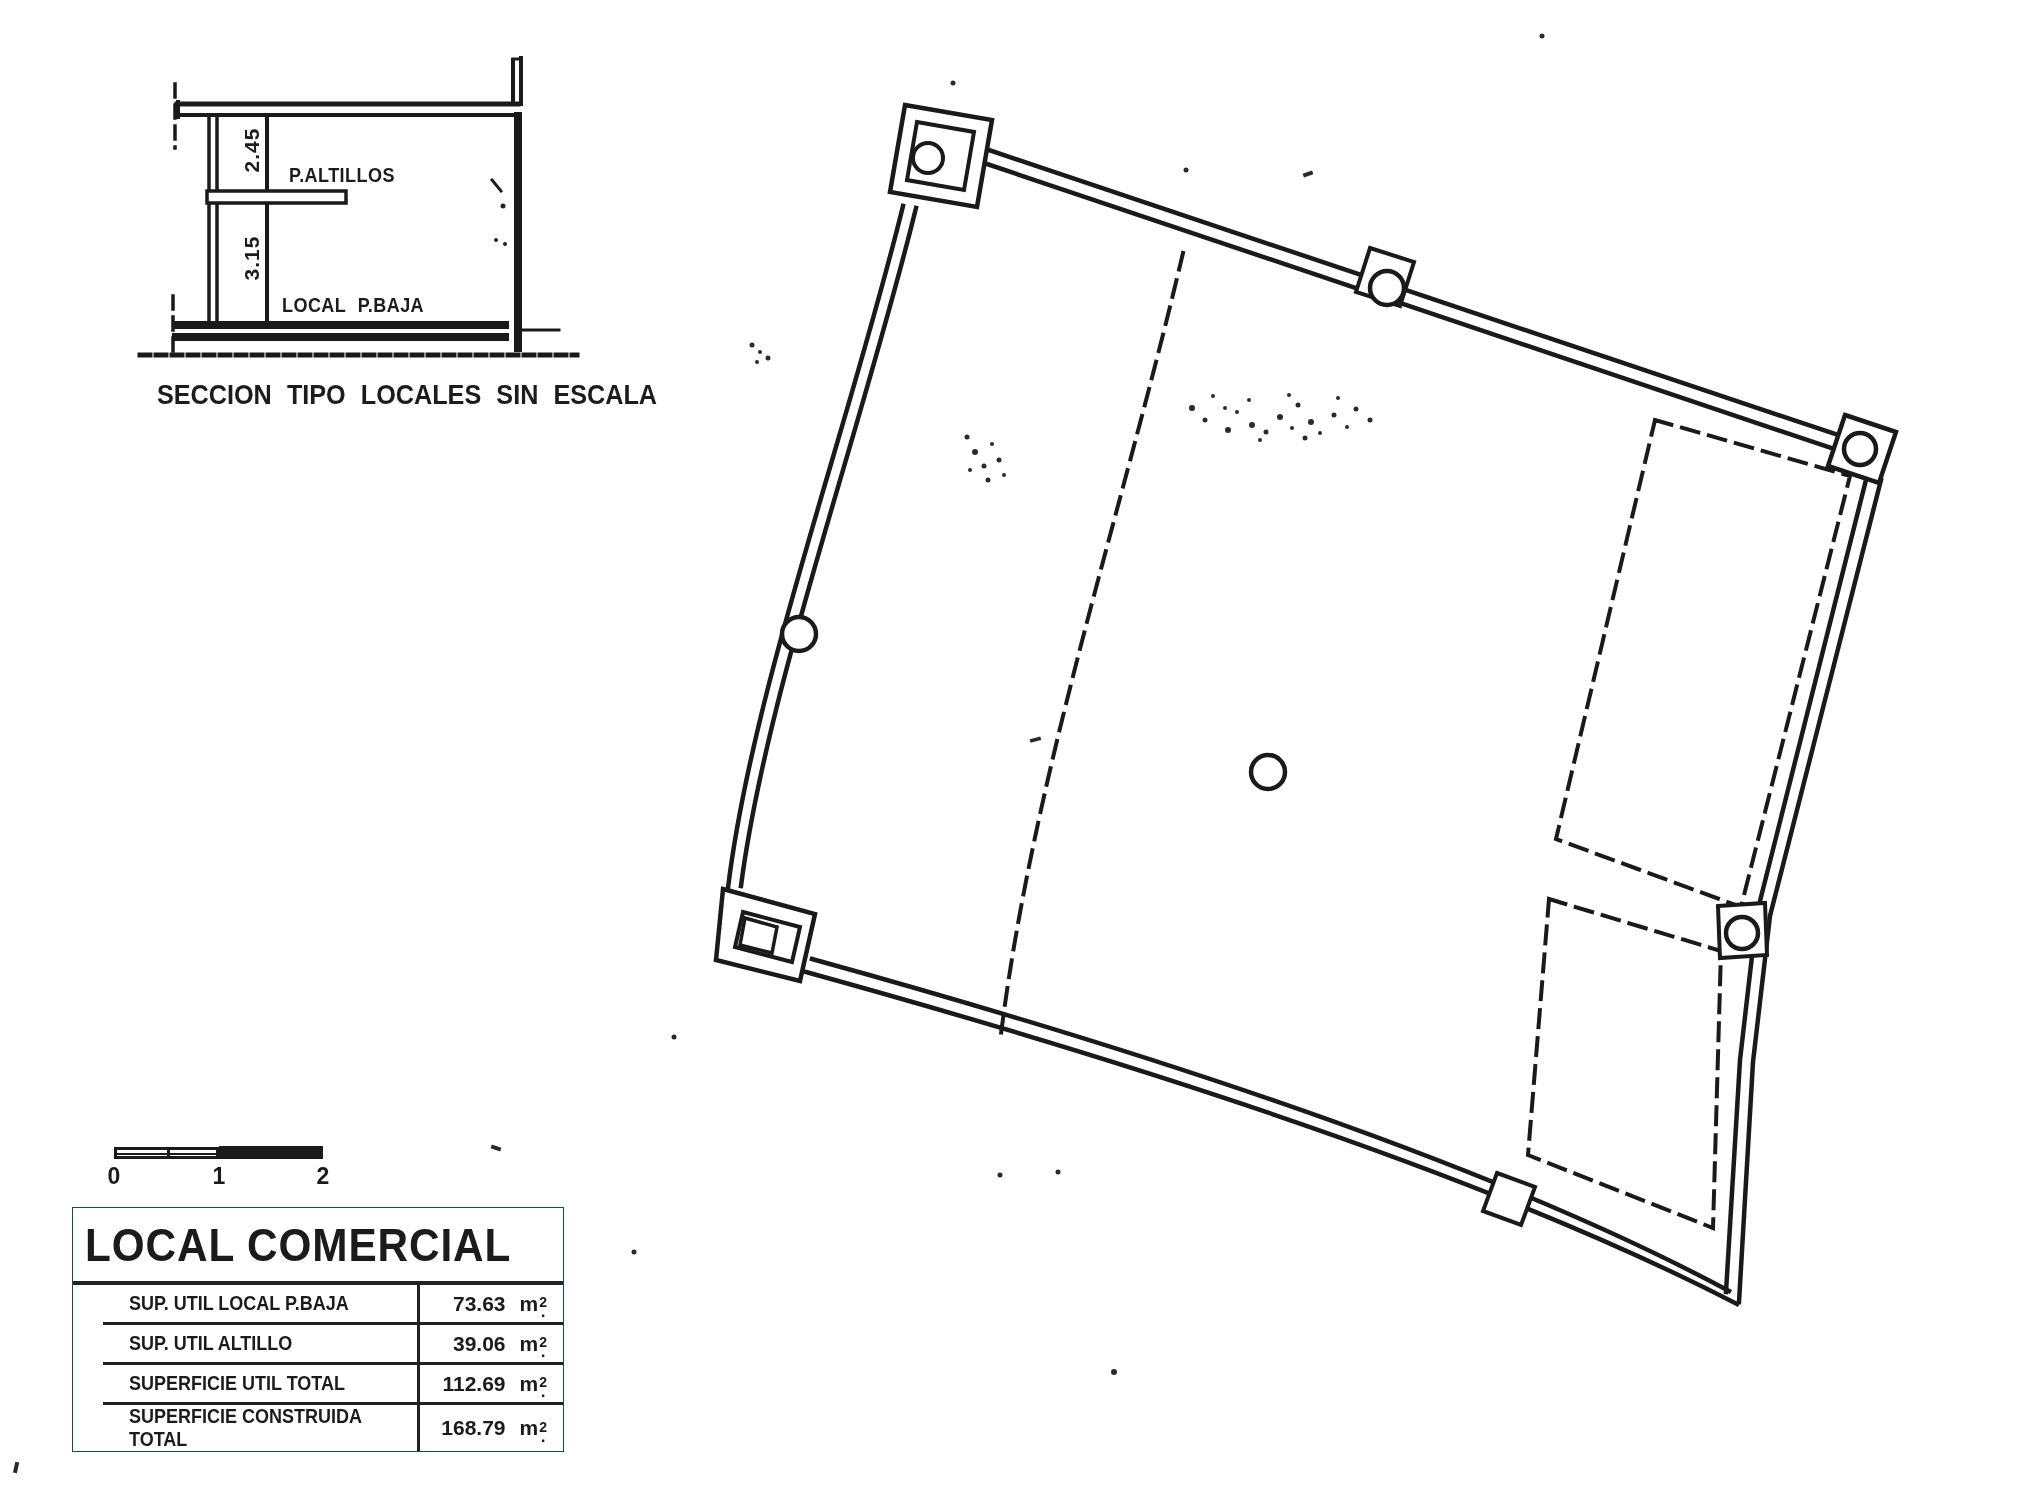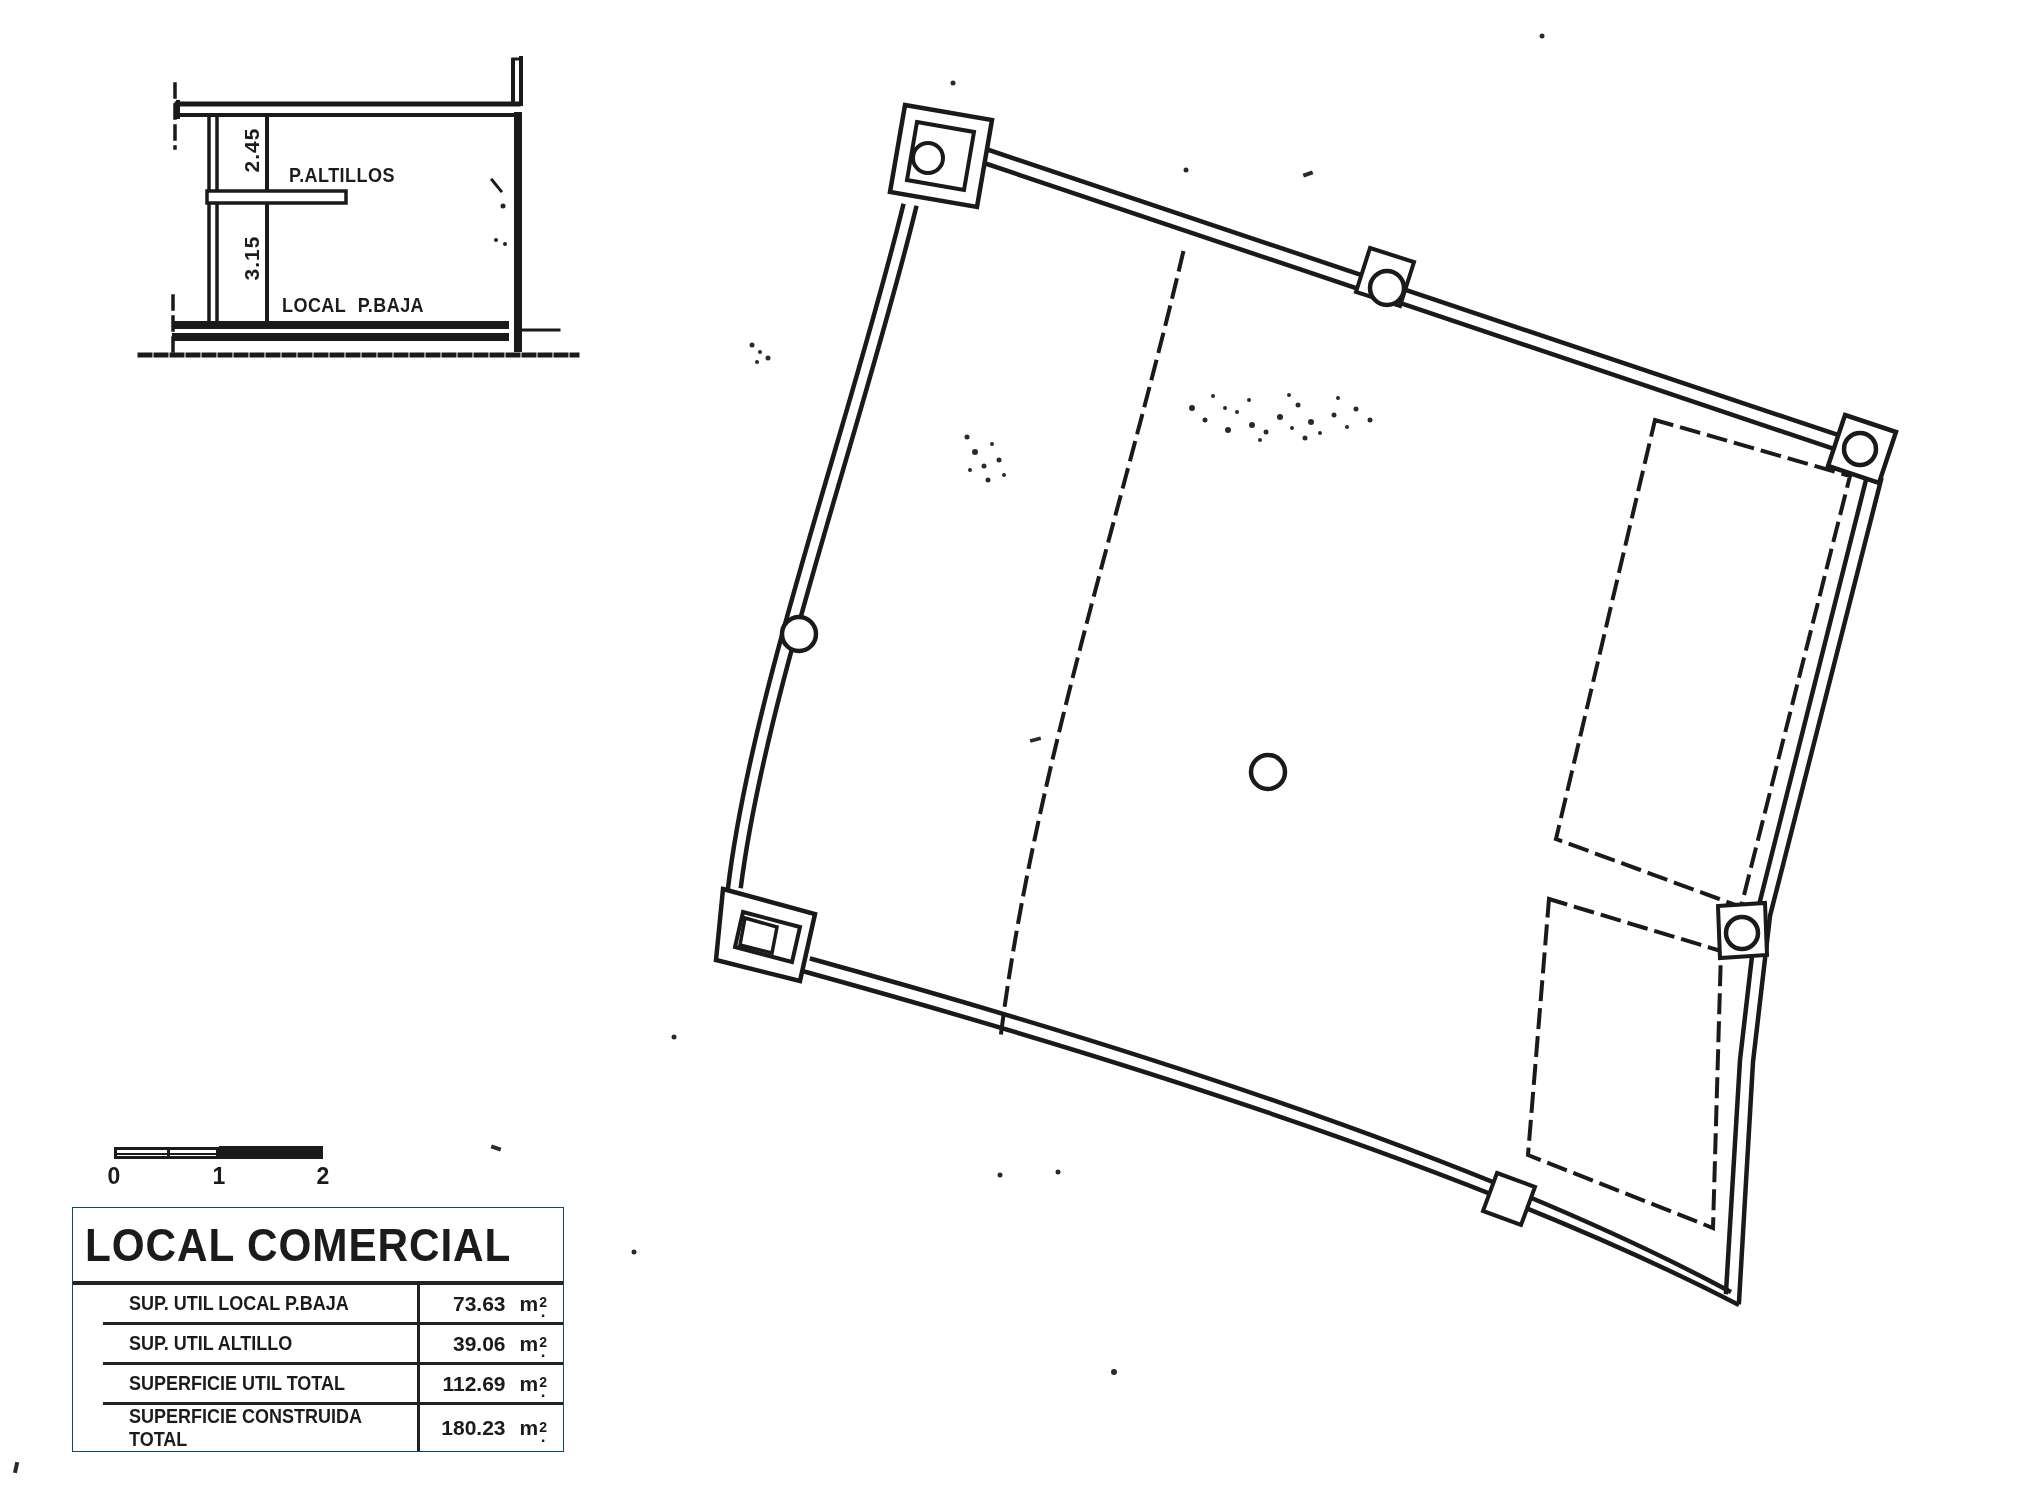--- a/index.html
+++ b/index.html
@@ -191,20 +191,23 @@
   </svg>
 
   <div class="dim txt" style="left:252px; top:150px;">2.45</div>
   <div class="dim txt" style="left:252px; top:258px;">3.15</div>
   <div class="abs txt lbl-altillos">
     <span class="cond">P.ALTILLOS</span>
   </div>
   <div class="abs txt lbl-pbaja">
     <span class="cond">LOCAL P.BAJA</span>
   </div>
+  <div class="abs txt caption">
+    <span class="cond">SECCION TIPO LOCALES SIN ESCALA</span>
+  </div>
 
   <div class="scalebar">
     <div class="sb-open">
       <div class="sb-mid"></div>
       <div class="sb-div"></div>
     </div>
     <div class="sb-solid"></div>
     <div class="sb-n sb-n0">0</div>
     <div class="sb-n sb-n1">1</div>
     <div class="sb-n sb-n2">2</div>
@@ -261,21 +264,21 @@
             </span>
           </span>
       </div>
     </div>
 
     <div class="lc-row">
       <div class="lc-label">
         <span class="cond">SUPERFICIE CONSTRUIDA TOTAL</span>
       </div>
       <div class="lc-value">
-        <span>180.23</span>
+        <span>168.79</span>
         <span class="unit">
             <span class="ub">m</span>
             <span class="ustack">
               <span class="ue">2</span>
               <span class="ud">.</span>
             </span>
           </span>
       </div>
     </div>
   </div>

